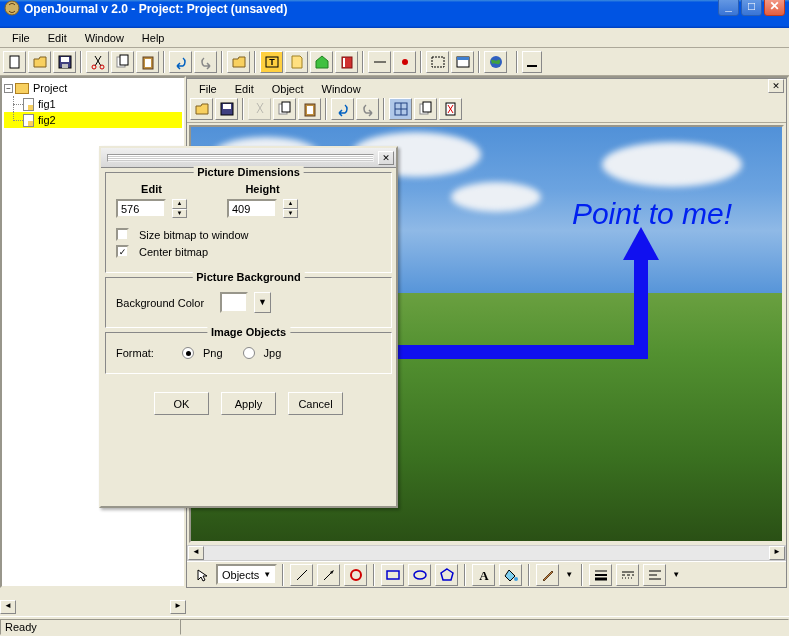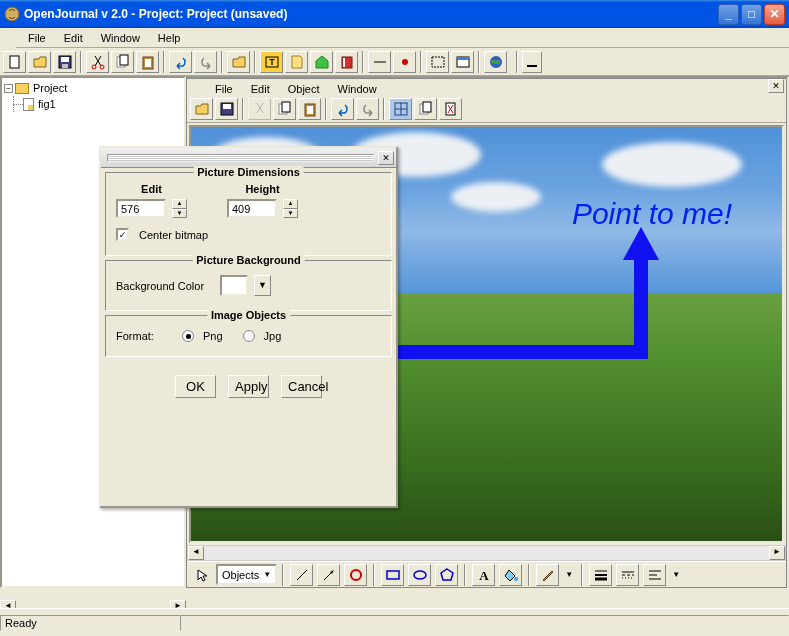--- a/index.html
+++ b/index.html
@@ -10,40 +10,40 @@
   background: #ece9d8;
   width: 789px;
   height: 636px;
   overflow: hidden;
   position: relative;
 }
 .titlebar {
   height: 28px;
   background: linear-gradient(to bottom, #3c8cde 0%, #0054e3 8%, #0054e3 92%, #003dba 100%);
   display: flex;
-  align-items: center;
+  align-items: flex-end;
   padding: 12px 4px;
   color: white;
   font-weight: bold;
 }
 .titlebar .app-icon {
   width: 16px; height: 16px; margin-right: 4px;
 }
 .titlebar .title { flex: 1; font-size: 12px; }
 .winbtns { display: flex; gap: 2px; }
 .winbtn {
   width: 21px; height: 21px; border-radius: 3px;
   display: flex; align-items: center; justify-content: center;
   font-family: Arial; font-size: 12px; font-weight: bold;
 }
 .winbtn.min, .winbtn.max { background: linear-gradient(#6fa1e6,#3874d6); border:1px solid #2b5fb3; color:#fff;}
 .winbtn.close { background: linear-gradient(#f5a696,#e35e3f); border:1px solid #c03b1f; color:#fff;}
 .menubar, .submenubar {
   height: 20px; background:#ece9d8; display:flex; align-items:center;
-  padding: 0 4px; border-bottom:1px solid #aca899; gap:2px;margin-left:16px;
+  padding: 0 4px; border-bottom:1px solid #aca899; gap:2px;
 }
 .menu-item { padding:2px 8px; cursor:default; }
 .toolbar, .subtoolbar {
   background:#ece9d8; border-bottom:1px solid #aca899;
   display:flex; align-items:center; padding:2px; gap:0;
   height:28px;
 }
 .tbtn {
   width:23px; height:22px; border:1px solid #ece9d8;
   display:flex; align-items:center; justify-content:center;
@@ -129,25 +129,25 @@
   padding:0 3px;font-size:11px;font-family:inherit;
 }
 .spinner{width:15px;height:19px;display:flex;flex-direction:column;}
 .spin-btn{flex:1;border:1px solid;border-color:#fff #888 #888 #fff;background:#ece9d8;font-size:6px;text-align:center;line-height:7px;}
 .checkbox{width:13px;height:13px;border:2px inset #ece9d8;background:#fff;display:inline-flex;align-items:center;justify-content:center;font-size:9px;margin-right:4px;}
 .color-swatch{width:28px;height:21px;border:2px inset #ece9d8;background:#fff;}
 .color-dd{width:17px;height:21px;border:1px solid;border-color:#fff #888 #888 #fff;background:#ece9d8;text-align:center;font-size:9px;line-height:19px;}
 .radio{width:12px;height:12px;border:1px solid #888;border-radius:50%;background:#fff;display:inline-flex;align-items:center;justify-content:center;margin-right:3px;}
 .radio.sel::after{content:'';width:5px;height:5px;border-radius:50%;background:#000;}
 .dlg-btn{
-  width:41px;height:23px;border:1px solid;border-color:#fff #888 #888 #fff;
-  background:#ece9d8;font-size:13px;font-family:inherit;cursor:default;
+  width:55px;height:23px;border:1px solid;border-color:#fff #888 #888 #fff;
+  background:#ece9d8;font-size:11px;font-family:inherit;cursor:default;
 }
 .statusbar{
-  position:absolute;bottom:0;left:0;right:0;height:28px;
+  position:absolute;bottom:0;left:0;right:0;height:20px;
   background:#ece9d8;border-top:1px solid #fff;display:flex;align-items:center;
 }
 .status-cell{border:1px inset #ece9d8;height:16px;padding:0 4px;line-height:14px;}
 .app-hscroll{position:absolute;bottom:20px;left:0;height:16px;width:186px;background:#ece9d8;display:flex;}
 svg{display:block;}
 </style>
 </head>
 <body>
 
 <div class="titlebar">
@@ -291,20 +291,25 @@
   <div class="tree-panel">
     <div class="tree-node">
       <span class="tree-exp">−</span>
       <span class="folder-icon"></span>
       <span class="tree-label">Project</span>
     </div>
     <div class="tree-node">
       <span class="tree-line tee"></span>
       <span class="doc-icon g"></span>
       <span class="tree-label">fig1</span>
+    </div>
+    <div class="tree-node" style="background:#ffff00">
+      <span class="tree-line end"></span>
+      <span class="doc-icon g"></span>
+      <span class="tree-label selected">fig2</span>
     </div>
   </div>
 
   <div class="mdi-area">
     <div class="child-window">
       <div class="child-close-row">
         <div class="submenubar" style="flex:1;border:none">
           <span class="menu-item">File</span>
           <span class="menu-item">Edit</span>
           <span class="menu-item">Object</span>
@@ -507,20 +512,24 @@
         <div class="field-row">
           <input class="num-input" value="409" style="">
           <div class="spinner">
               <div class="spin-btn">▲</div>
               <div class="spin-btn">▼</div>
             </div>
         </div>
       </div>
     </div>
     <div class="field-row">
+      <span class="checkbox"></span>
+      <span>Size bitmap to window</span>
+    </div>
+    <div class="field-row">
       <span class="checkbox">✓</span>
       <span>Center bitmap</span>
     </div>
   </div>
 
   <div class="groupbox">
     <div class="gtitle">Picture Background</div>
     <div class="field-row">
       <span style="margin-right:10px">Background Color</span>
       <div class="color-swatch"></div>

